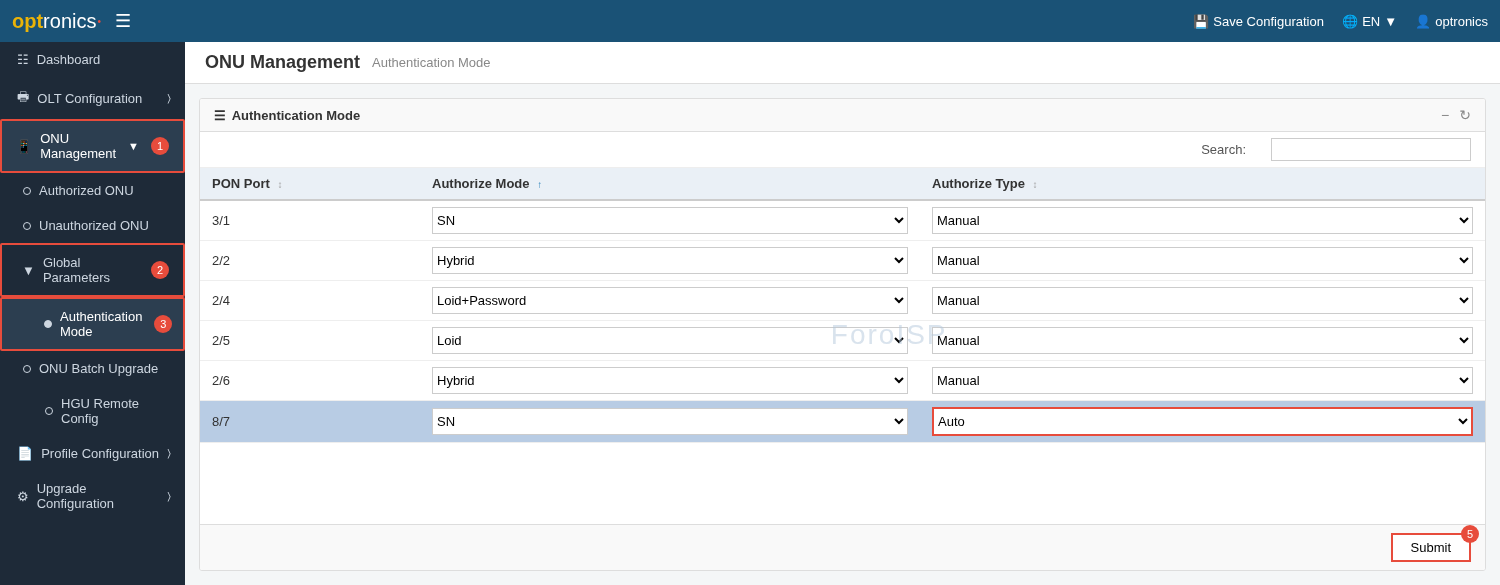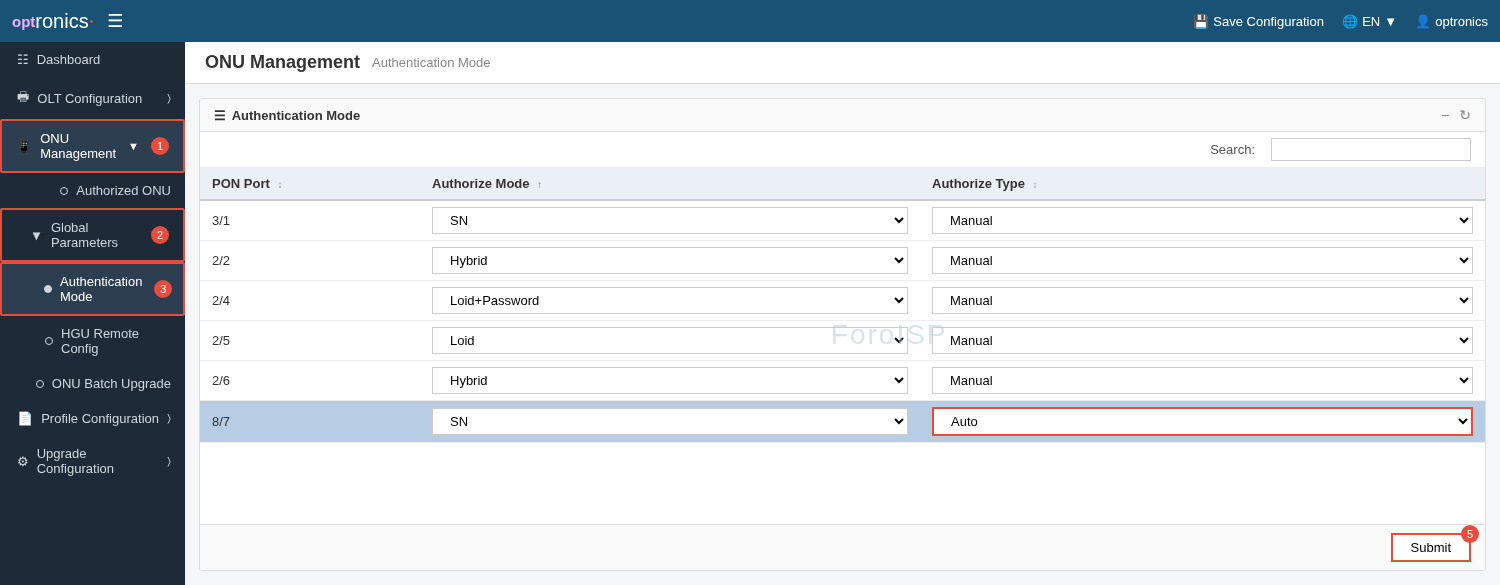--- a/index.html
+++ b/index.html
@@ -36,21 +36,21 @@
     .sidebar-item {
       padding: 10px 14px;
       cursor: pointer;
       display: flex;
       align-items: center;
       gap: 8px;
       font-size: 13px;
       border-left: 3px solid transparent;
     }
     .sidebar-item.active { background: #2c3e50; color: white; }
-    .sidebar-sub { padding-left: 28px; justify-content: flex-end; }
+    .sidebar-sub { padding-left: 20px; }
     .sidebar-sub-sub { padding-left: 42px; }
     .chevron { margin-left: auto; font-size: 11px; }
     .dot-icon { width: 8px; height: 8px; border-radius: 50%; border: 1.5px solid #cdd6e0; flex-shrink: 0; }
     .dot-icon.active { background: #cdd6e0; }
 
     
     .content {
       flex: 1;
       background: #f4f6f7;
       overflow: hidden;
@@ -95,21 +95,21 @@
     .card-actions span { cursor: pointer; font-size: 14px; }
 
     
     .search-bar {
       display: flex;
       align-items: center;
       justify-content: flex-end;
       padding: 6px 14px;
       border-bottom: 1px solid #eee;
     }
-    .search-bar label { margin-right: 16px; font-size: 13px; color: #555; }
+    .search-bar label { margin-right: 25px; font-size: 13px; color: #555; }
     .search-bar input {
       border: 1px solid #ccc;
       padding: 3px 8px;
       font-size: 13px;
       width: 200px;
       outline: none;
     }
 
     
     .table-wrapper { flex: 1; overflow-y: auto; }
@@ -128,21 +128,21 @@
     thead th .sort-icon { margin-left: 4px; color: #999; font-size: 10px; }
     thead th .sort-active { color: #2980b9; }
     tbody tr { border-bottom: 1px solid #eee; }
     tbody tr.selected { background: #b8cce4; }
     tbody td { padding: 6px 12px; }
     .td-port { width: 220px; color: #333; }
     .td-mode { width: 500px; }
 
     select {
       width: 100%;
-      padding: 4px 13px;
+      padding: 4px 0;
       border: 1px solid #ccc;
       font-size: 13px;
       background: white;
       cursor: pointer;
       outline: none;
     }
 
     .select-highlighted {
       border: 2px solid #e74c3c !important;
     }
@@ -192,21 +192,21 @@
       margin-left: 4px;
       flex-shrink: 0;
     }
   </style>
 </head>
 <body>
 
 <div class="navbar">
   <div class="navbar-left">
     <div class="logo">
-      <span style="color:#f0abfc; font-size:15px; font-weight:900;">opt</span>
+      <span style="color:#eab308; font-size:20px; font-weight:900;">opt</span>
         <span style="color:white; font-size:20px; font-weight:400;">ronics</span>
         <span style="color:#e74c3c; font-size:10px; margin-left:1px; vertical-align:super;">•</span>
     </div>
     <span class="hamburger">☰</span>
   </div>
   <div class="navbar-right">
     <span>
       <span>💾</span>
       <span>Save Configuration</span>
     </span>
@@ -242,41 +242,45 @@
       <span>ONU Management</span>
       <span class="chevron">▼</span>
       <span class="badge-num">1</span>
     </div>
 
     <div class="sidebar-item sidebar-sub">
       <span class="dot-icon"></span>
       <span>Authorized ONU</span>
     </div>
 
+    <div class="sidebar-item sidebar-sub">
+      <span class="dot-icon"></span>
+      <span>Unauthorized ONU</span>
+    </div>
 
     <div class="sidebar-item sidebar-sub" style="border:2px solid #e74c3c; border-radius:2px; position:relative;">
       <span>▼</span>
       <span>Global Parameters</span>
       <span class="badge-num">2</span>
     </div>
 
     <div class="sidebar-item sidebar-sub-sub active" style="border:2px solid #e74c3c; border-radius:2px; position:relative;">
       <span class="dot-icon active"></span>
       <span>Authentication Mode</span>
       <span class="badge-num">3</span>
     </div>
 
+    <div class="sidebar-item sidebar-sub">
+      <span class="dot-icon"></span>
+      <span>ONU Batch Upgrade</span>
+    </div>
+
     <div class="sidebar-item sidebar-sub-sub">
       <span class="dot-icon"></span>
       <span>HGU Remote Config</span>
-    </div>
-
-    <div class="sidebar-item sidebar-sub">
-      <span class="dot-icon"></span>
-      <span>ONU Batch Upgrade</span>
     </div>
 
     <div class="sidebar-item">
       <span>📄</span>
       <span>Profile Configuration</span>
       <span class="chevron">〉</span>
     </div>
 
     <div class="sidebar-item">
       <span>⚙</span>

